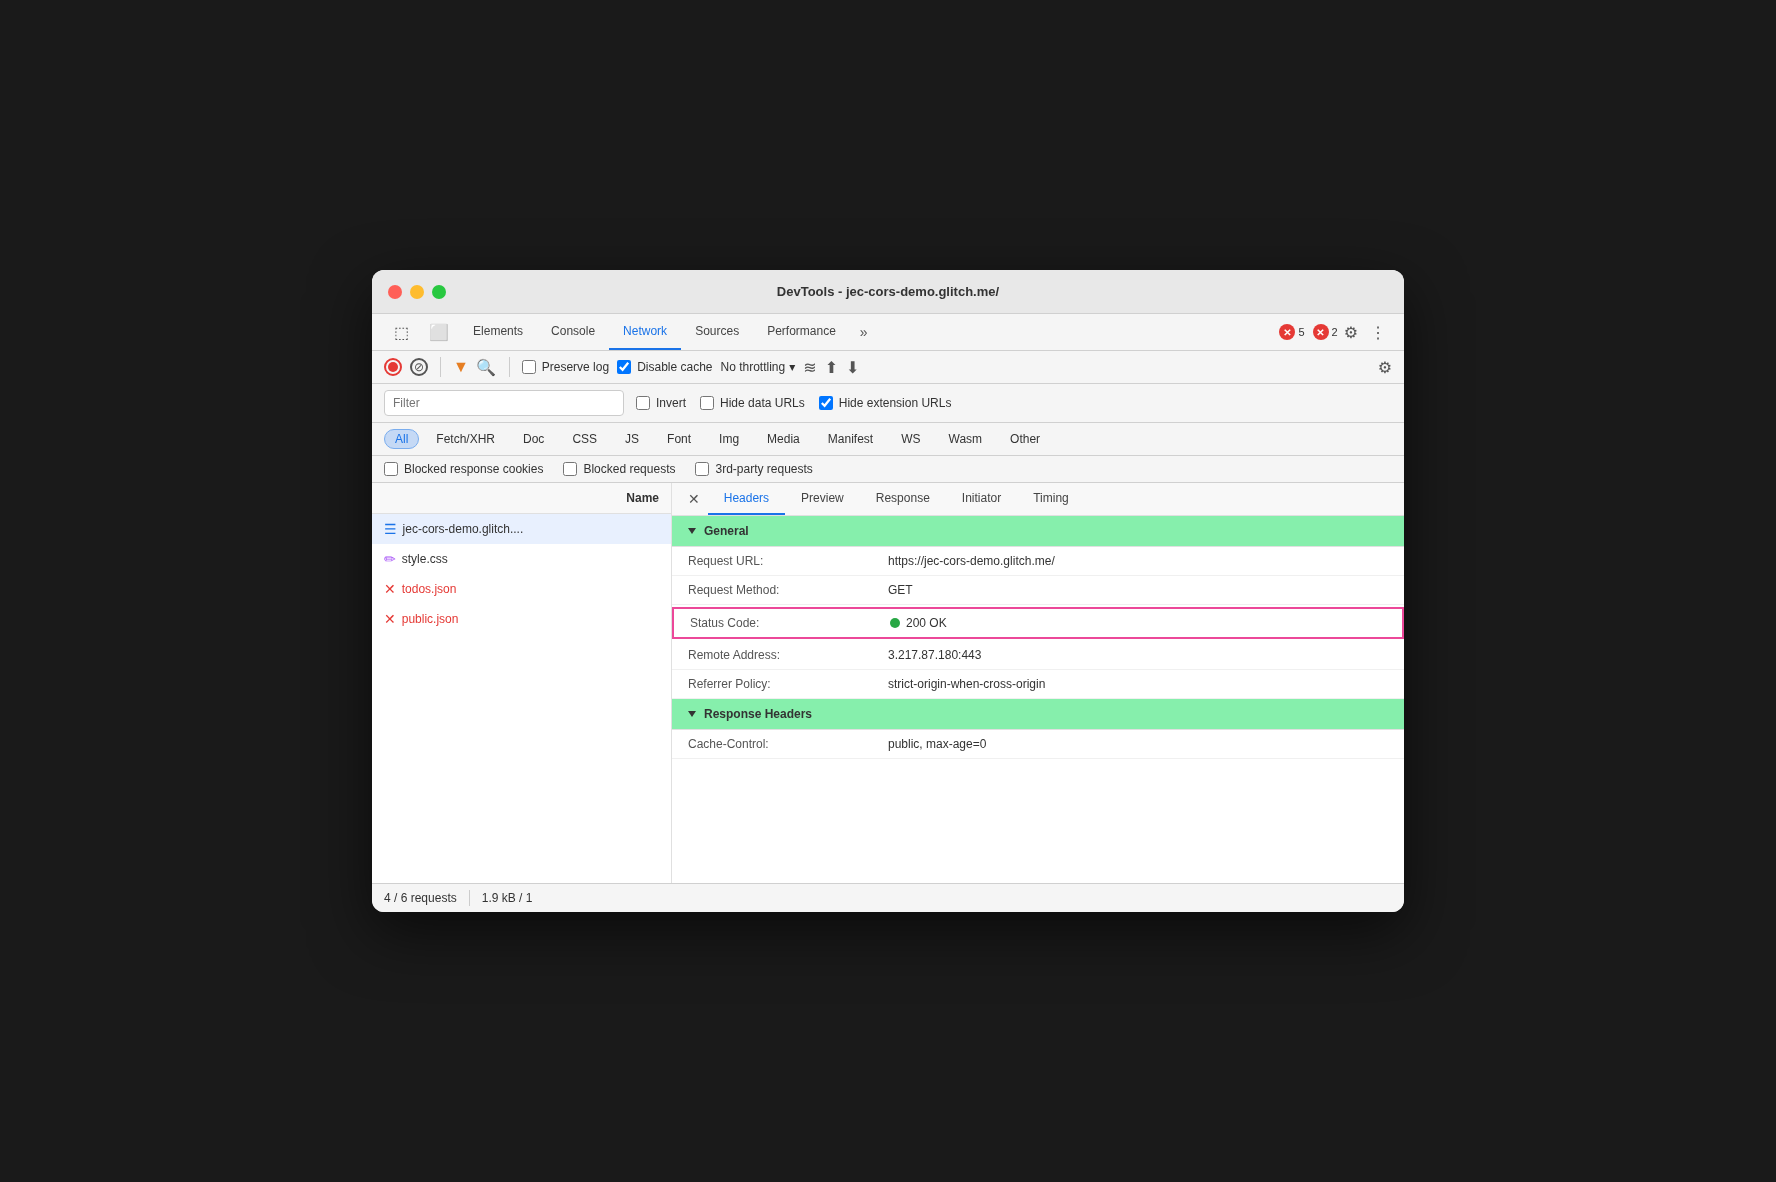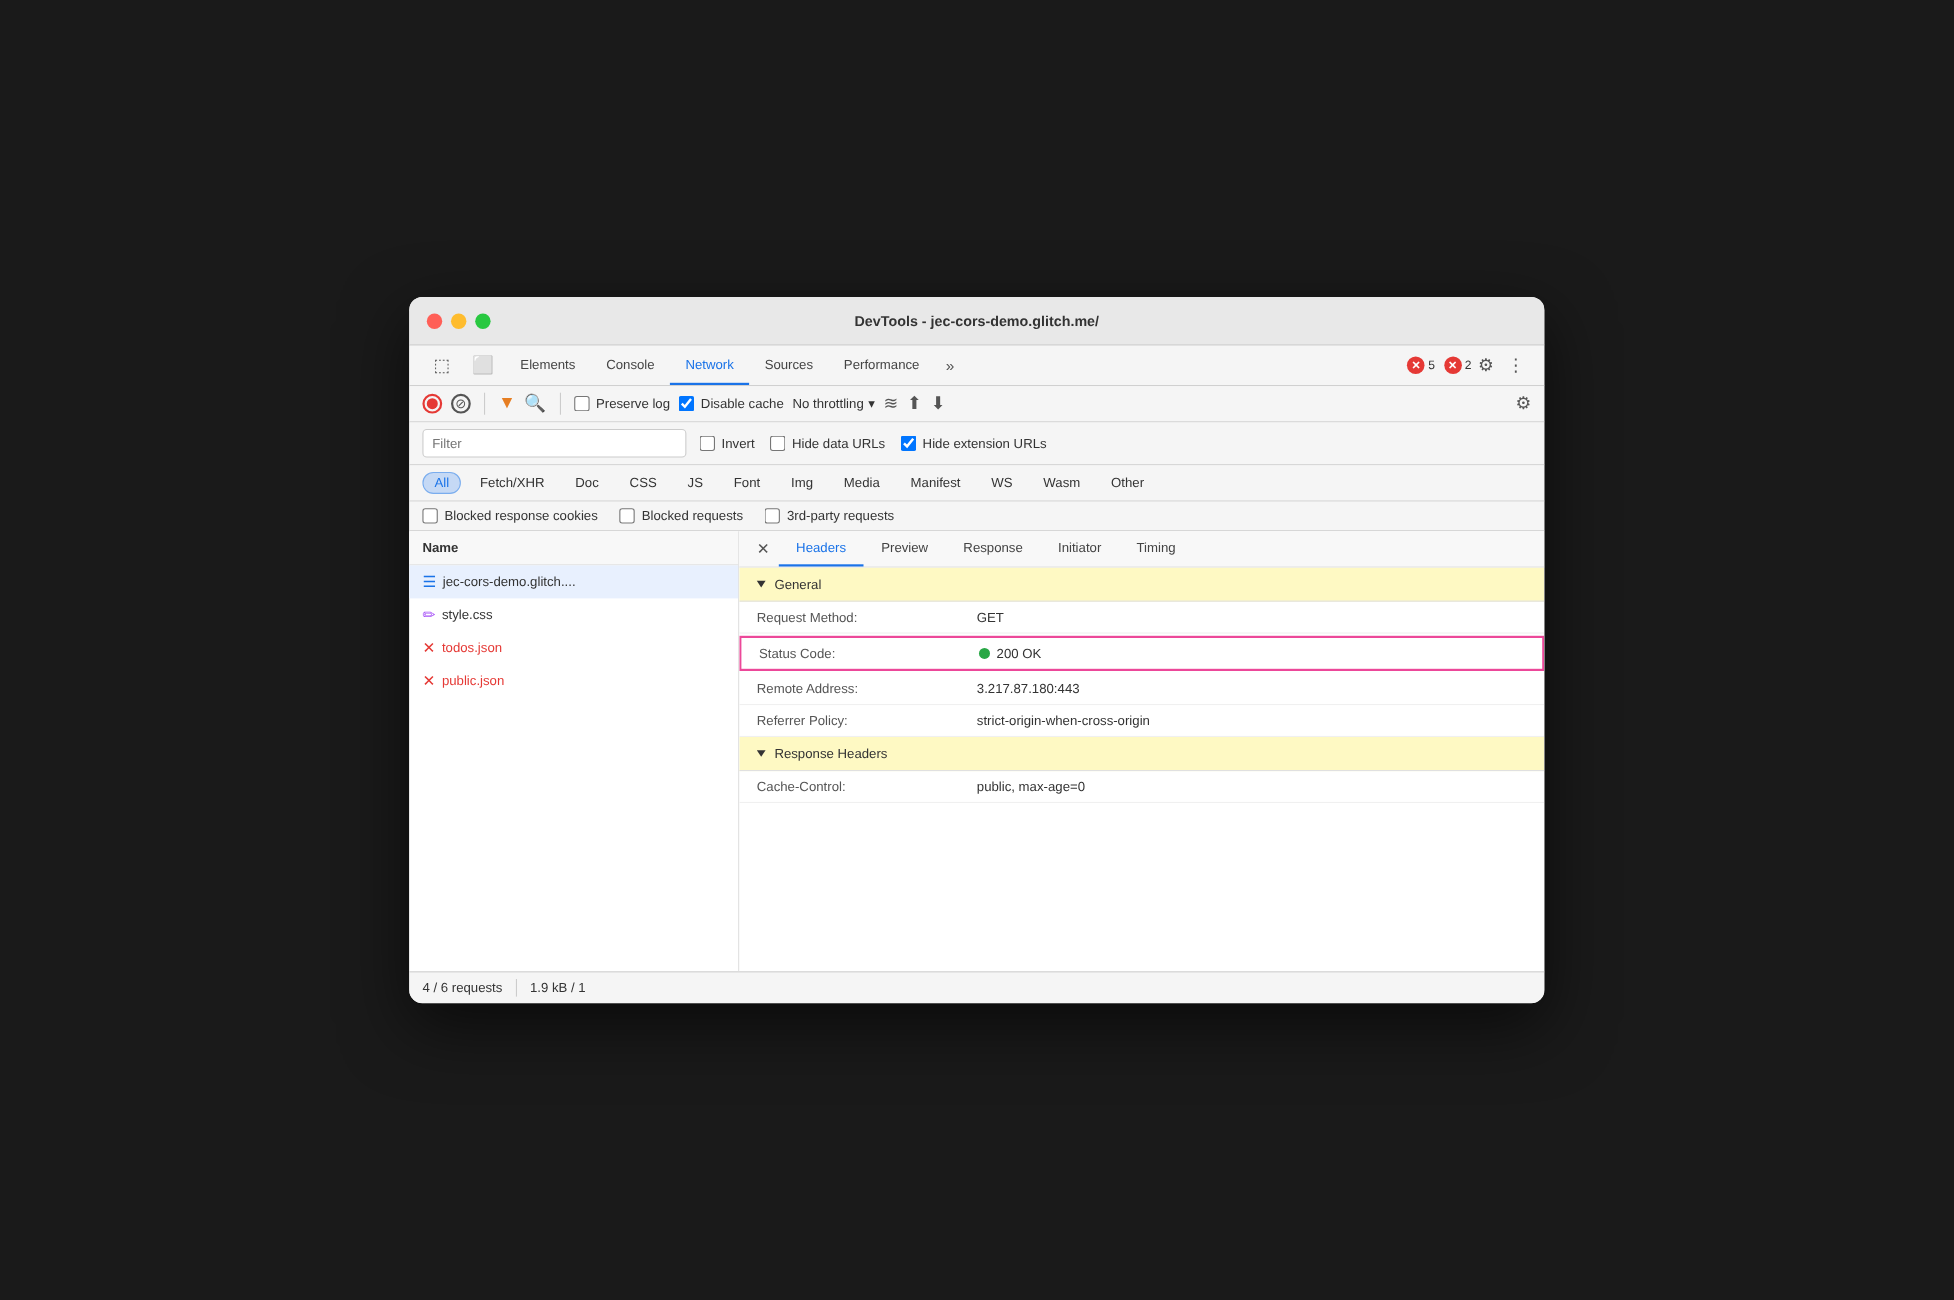--- a/index.html
+++ b/index.html
@@ -264,20 +264,21 @@
       border-right: 1px solid #e0e0e0;
       flex-shrink: 0;
     }
     .file-list-header {
       padding: 8px 12px;
       font-size: 12px;
       font-weight: 600;
       color: #333;
       border-bottom: 1px solid #e0e0e0;
       background: #f8f8f8;
+      text-align: right;
     }
     .file-item {
       display: flex;
       align-items: center;
       padding: 7px 12px;
       font-size: 12px;
       cursor: pointer;
       gap: 6px;
     }
     .file-item.selected { background: #e8f0fe; }
@@ -316,22 +317,22 @@
       border-bottom: 2px solid #1a73e8;
     }
     .details-body {
       padding: 0;
       overflow-y: auto;
       height: calc(100% - 37px);
     }
     .section-header {
       padding: 8px 16px;
       font-size: 12px;
-      font-weight: 400;
-      background: #fef9c3;
+      font-weight: 700;
+      background: #86efac;
       border-bottom: 1px solid #e0e0e0;
       color: #333;
       display: flex;
       align-items: center;
       gap: 4px;
     }
     .detail-row {
       display: flex;
       padding: 7px 16px;
       font-size: 12px;
@@ -533,20 +534,24 @@
         <div class="details-tab">Response</div>
         <div class="details-tab">Initiator</div>
         <div class="details-tab">Timing</div>
       </div>
       <div class="details-body">
         <div class="section-header">
           <span class="triangle-down"></span>
           <span>General</span>
         </div>
         <div class="detail-row">
+          <span class="detail-label">Request URL:</span>
+          <span class="detail-value">https://jec-cors-demo.glitch.me/</span>
+        </div>
+        <div class="detail-row">
           <span class="detail-label">Request Method:</span>
           <span class="detail-value">GET</span>
         </div>
         <div class="detail-row status-highlighted">
           <span class="detail-label">Status Code:</span>
           <span class="detail-value">
             <span class="status-dot"></span>
             <span>200 OK</span>
           </span>
         </div>

